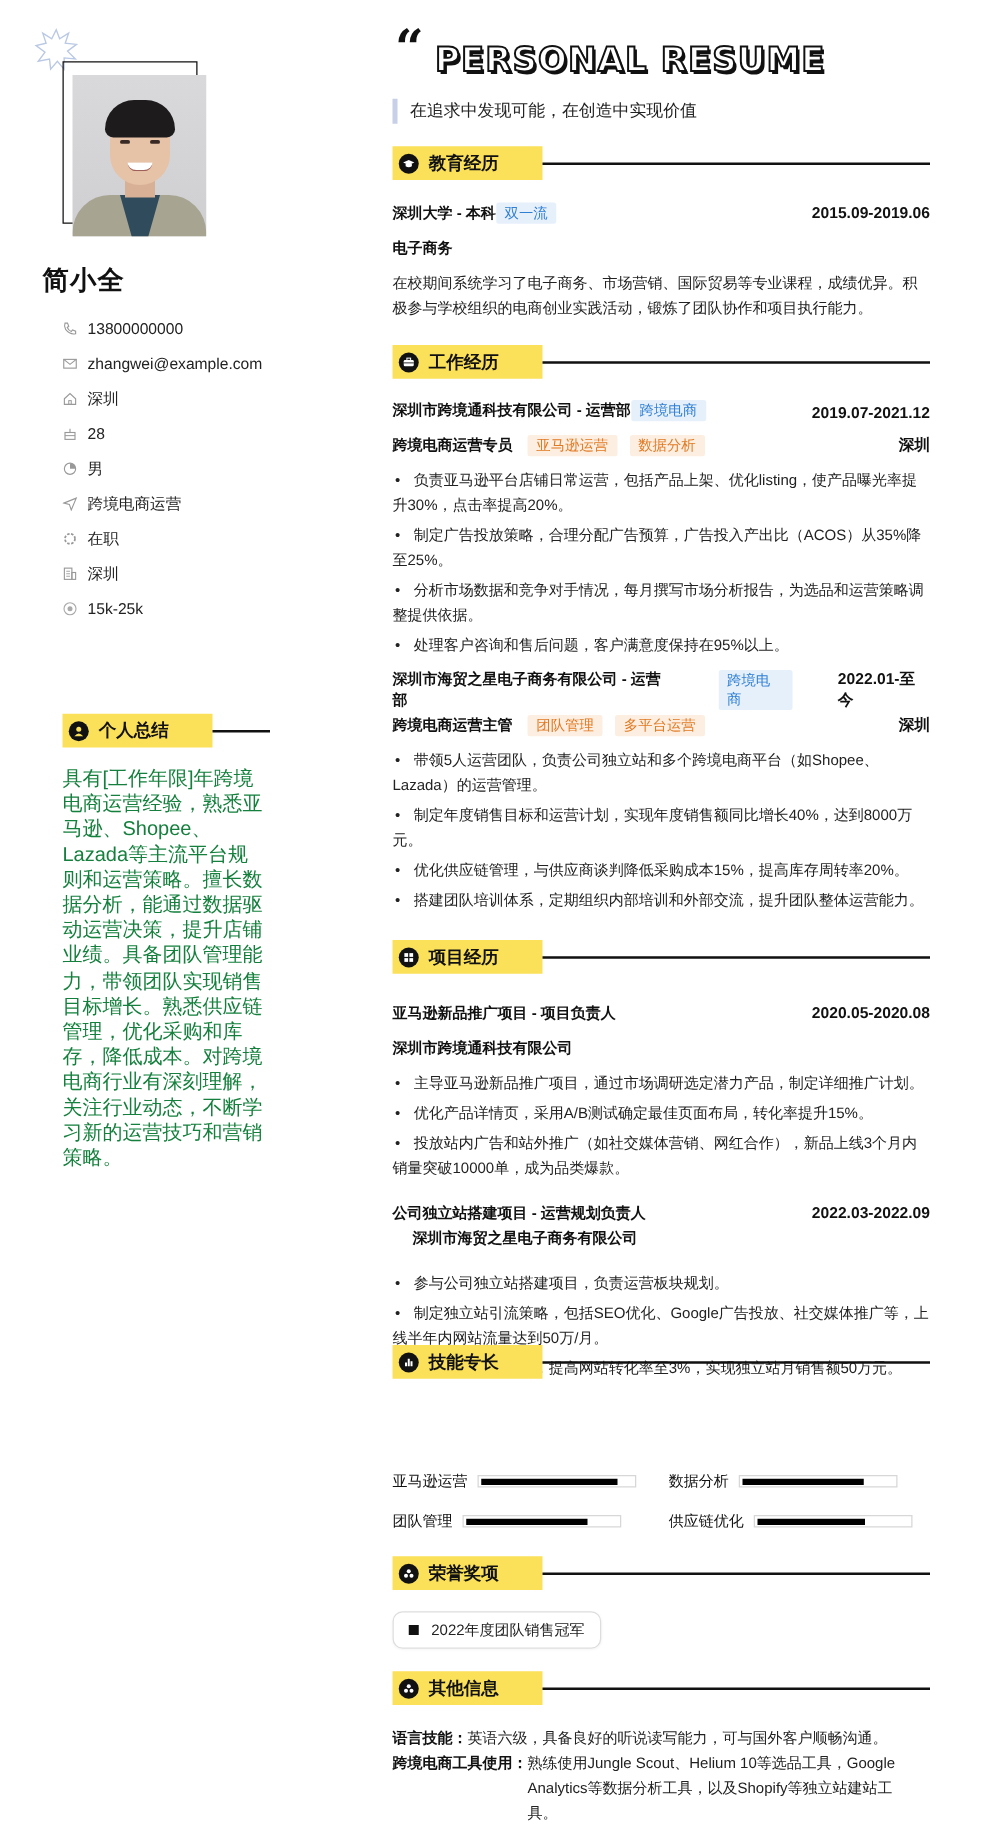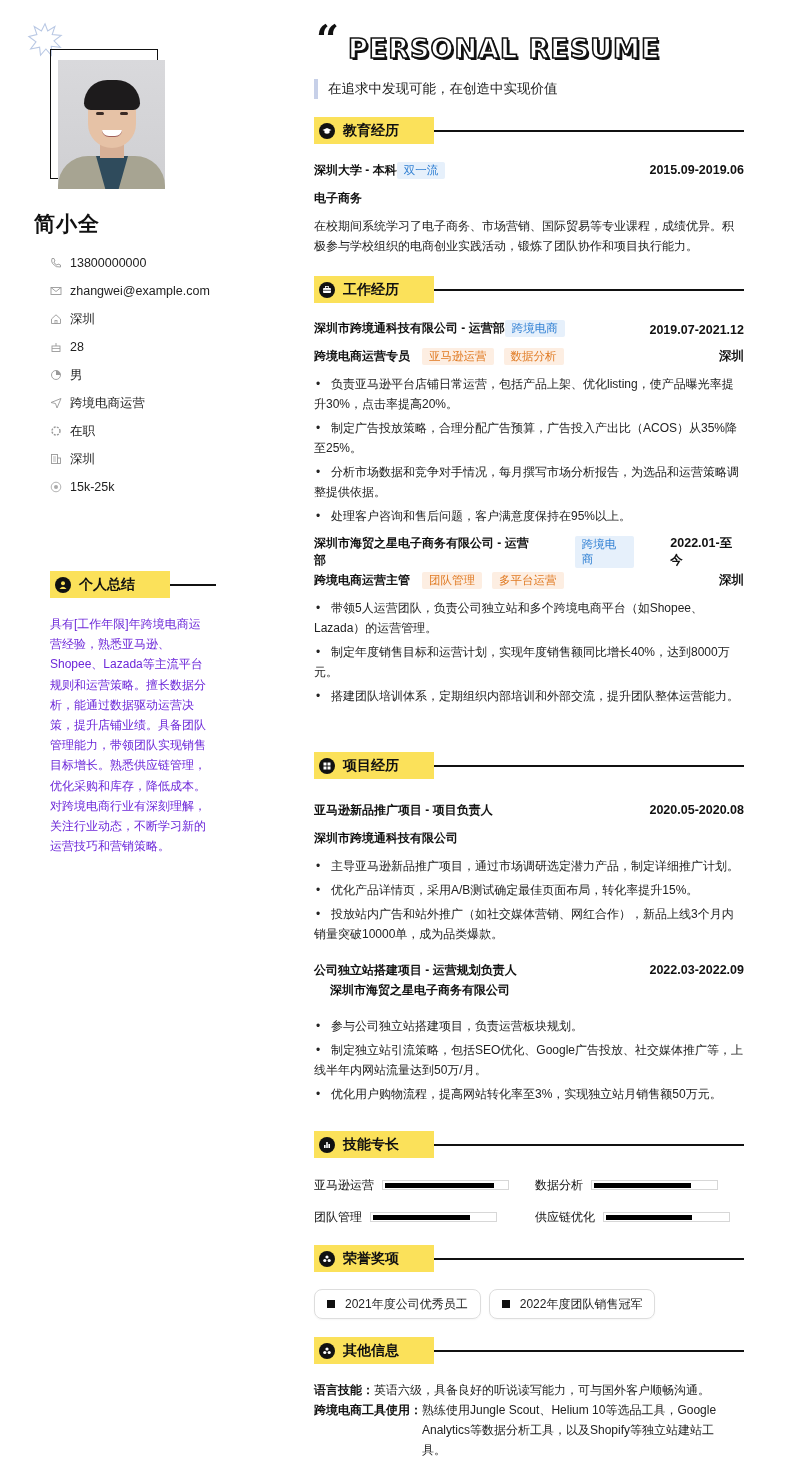--- a/index.html
+++ b/index.html
@@ -25,21 +25,21 @@
   .info-row { height: 28px; display: flex; align-items: center; font-size: 12.5px; color: #222; }
   .info-row .ic { width: 12px; height: 12px; margin-right: 8px; color: #888; display: inline-flex; align-items: center; justify-content: center; }
   .info-row .ic svg { width: 12px; height: 12px; }
 
   .left-sec { position: absolute; left: 50px; top: 571px; width: 166px; height: 27px; }
   .sec-tag { position: absolute; left: 0; top: 0; height: 27px; background: #fbe15a; display: flex; align-items: center; padding-left: 5px; font-size: 14px; font-weight: bold; color: #111; }
   .sec-tag .badge { width: 16px; height: 16px; background: #111; border-radius: 50%; margin-right: 8px; display: inline-flex; align-items: center; justify-content: center; }
   .sec-tag .badge svg { width: 10px; height: 10px; }
   .sec-line { position: absolute; top: 13px; height: 1.5px; background: #111; }
 
-  .summary { position: absolute; left: 50px; top: 614px; width: 162px; font-size: 12px; line-height: 20.2px; color: #6d28d9; }
+  .summary { position: absolute; left: 50px; top: 614px; width: 162px; font-size: 16px; line-height: 20.2px; color: #15803d; }
 
   
   .title-quote { position: absolute; left: 316px; top: 24px; font-size: 40px; font-family: "DejaVu Serif", serif; font-weight: bold; color: #111; line-height: 30px; }
   .title-text { position: absolute; left: 348px; top: 33px; font-size: 27px; font-weight: 900; color: #fff; letter-spacing: 1px; font-family: "DejaVu Sans", sans-serif; -webkit-text-stroke: 1.6px #111; text-shadow: 2px 2px 0 #111; }
   .slogan { position: absolute; left: 314px; top: 79px; height: 20px; border-left: 4px solid #c7d0e8; padding-left: 10px; font-size: 13.5px; color: #222; line-height: 20px; }
 
   .sec { position: absolute; left: 314px; width: 430px; height: 27px; }
   .sec .sec-tag { width: 120px; }
   .sec .sec-line { left: 120px; right: 0; }
 
@@ -252,20 +252,21 @@
 </div>
 <div class="row" style="top:571px;">
   <span class="b">跨境电商运营主管</span>
   <span class="pill-orange" style="margin-left:12px;">团队管理</span>
   <span class="pill-orange">多平台运营</span>
   <span class="right">深圳</span>
 </div>
 <ul class="bullets" style="top:598px;">
   <li><span class="dot">•</span><span>带领5人运营团队，负责公司独立站和多个跨境电商平台（如Shopee、Lazada）的运营管理。</span></li>
   <li><span class="dot">•</span><span>制定年度销售目标和运营计划，实现年度销售额同比增长40%，达到8000万元。</span></li>
+  <li><span class="dot">•</span><span>优化供应链管理，与供应商谈判降低采购成本15%，提高库存周转率20%。</span></li>
   <li><span class="dot">•</span><span>搭建团队培训体系，定期组织内部培训和外部交流，提升团队整体运营能力。</span></li>
 </ul>
 
 <div class="sec" style="top:752px;">
   <div class="sec-tag">
     <span class="badge">
         <svg viewBox="0 0 10 10">
           <rect x="1.5" y="1.5" width="3" height="3" fill="#fff"></rect>
           <rect x="5.5" y="1.5" width="3" height="3" fill="#fff"></rect>
           <rect x="1.5" y="5.5" width="3" height="3" fill="#fff"></rect>
@@ -296,21 +297,21 @@
 </div>
 <div class="row" style="top:981px;margin-left:16px;">
   <span class="b">深圳市海贸之星电子商务有限公司</span>
 </div>
 <ul class="bullets" style="top:1016px;">
   <li><span class="dot">•</span><span>参与公司独立站搭建项目，负责运营板块规划。</span></li>
   <li><span class="dot">•</span><span>制定独立站引流策略，包括SEO优化、Google广告投放、社交媒体推广等，上线半年内网站流量达到50万/月。</span></li>
   <li><span class="dot">•</span><span>优化用户购物流程，提高网站转化率至3%，实现独立站月销售额50万元。</span></li>
 </ul>
 
-<div class="sec" style="top:1131px;padding-left:29px;">
+<div class="sec" style="top:1076px;padding-left:29px;">
   <div class="sec-tag">
     <span class="badge">
         <svg viewBox="0 0 10 10">
           <rect x="2" y="5" width="1.6" height="3" fill="#fff"></rect>
           <rect x="4.2" y="2" width="1.6" height="6" fill="#fff"></rect>
           <rect x="6.4" y="4" width="1.6" height="4" fill="#fff"></rect>
         </svg>
       </span>
     <span>技能专长</span>
   </div>
@@ -352,24 +353,20 @@
           <circle cx="7.2" cy="6.5" r="1.6" fill="#fff"></circle>
         </svg>
       </span>
     <span>荣誉奖项</span>
   </div>
   <div class="sec-line"></div>
 </div>
 <div class="awards">
   <div class="award">
       <span class="sq"></span>
-      <span>2021年度公司优秀员工</span>
-    </div>
-  <div class="award">
-      <span class="sq"></span>
       <span>2022年度团队销售冠军</span>
     </div>
 </div>
 
 <div class="sec" style="top:1337px;">
   <div class="sec-tag">
     <span class="badge">
         <svg viewBox="0 0 10 10">
           <circle cx="5" cy="3" r="1.6" fill="#fff"></circle>
           <circle cx="2.8" cy="6.5" r="1.6" fill="#fff"></circle>

